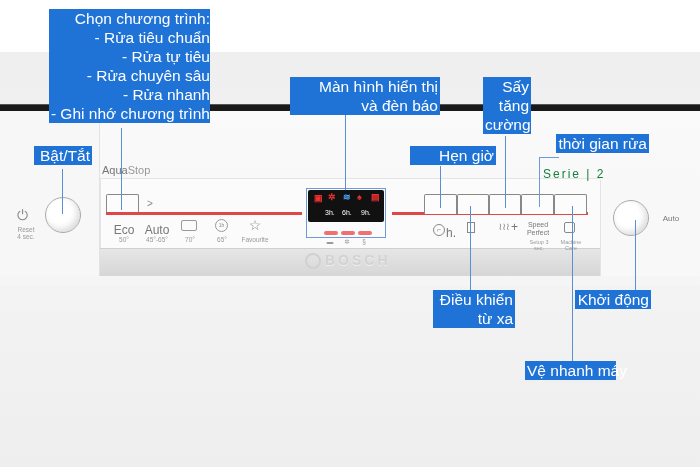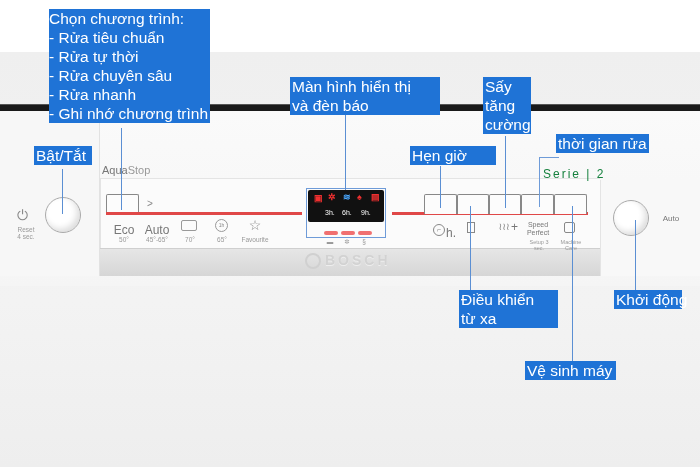--- a/index.html
+++ b/index.html
@@ -18,21 +18,21 @@
 .redline{position:absolute;height:3px;background:#e04848;top:212px}
 .btnbox{position:absolute;top:194px;height:20px;border:1px solid #888;border-bottom:none;border-radius:2px 2px 0 0;background:#fcfcfc}
 .plabel{position:absolute;font-size:12px;color:#777;text-align:center}
 .psub{position:absolute;font-size:6.5px;color:#999;text-align:center}
 .icon{position:absolute;color:#888;font-size:11px;text-align:center}
 .knob{position:absolute;border-radius:50%;background:#fff;border:1px solid #aaa;box-shadow:inset -3px -3px 6px #ddd}
 .display{position:absolute;left:308px;top:190px;width:76px;height:32px;background:#111;border-radius:2px}
 .dispsym{position:absolute;font-size:9px;color:#f03030;font-weight:bold}
 .disptxt{position:absolute;font-size:7px;color:#fff}
 .ledbar{position:absolute;top:231px;width:14px;height:4px;background:#f07070;border-radius:2px}
-.callout{position:absolute;background:#1f73d6;color:#fff;font-size:15.5px;line-height:19px;text-align:left;padding:0 2px;white-space:nowrap}
+.callout{position:absolute;background:#1f73d6;color:#fff;font-size:15.5px;line-height:19px;text-align:right;padding:0 2px;white-space:nowrap}
 .lead{position:absolute;width:1px;background:#5b8fd3}
 .frame{position:absolute;border:1px solid #6e9bd8}
 </style>
 </head>
 <body>
 
 <div class="top"></div>
 <div class="door"></div>
 <div class="darkline"></div>
 <div class="panel"></div>
@@ -107,37 +107,37 @@
 <div class="lead" style="left:505px;top:136px;height:72px"></div>
 <div class="lead" style="left:440px;top:166px;height:42px"></div>
 <div class="frame" style="left:539px;top:157px;width:20px;height:50px;border-right:none;border-bottom:none"></div>
 <div class="lead" style="left:470px;top:206px;height:86px"></div>
 <div class="lead" style="left:572px;top:206px;height:157px"></div>
 <div class="lead" style="left:635px;top:220px;height:70px"></div>
 
 <div class="callout" style="left:49px;top:9px;width:161px;padding:0">
   <div>Chọn chương trình:</div>
   <div>- Rửa tiêu chuẩn</div>
-  <div>- Rửa tự thời</div>
+  <div>- Rửa tự tiêu</div>
   <div>- Rửa chuyên sâu</div>
   <div>- Rửa nhanh</div>
   <div>- Ghi nhớ chương trình</div>
 </div>
 <div class="callout" style="left:34px;top:146px;width:58px">Bật/Tắt</div>
 <div class="callout" style="left:290px;top:77px;width:150px">
   <div>Màn hình hiển thị</div>
   <div>và đèn báo</div>
 </div>
 <div class="callout" style="left:483px;top:77px;width:48px">
   <div>Sấy</div>
   <div>tăng</div>
   <div>cường</div>
 </div>
 <div class="callout" style="left:410px;top:146px;width:86px">Hẹn giờ</div>
 <div class="callout" style="left:556px;top:134px;width:93px">
   <div>thời gian rửa</div>
 </div>
-<div class="callout" style="left:459px;top:290px;width:99px">
+<div class="callout" style="left:433px;top:290px;width:82px">
   <div>Điều khiển</div>
   <div>từ xa</div>
 </div>
-<div class="callout" style="left:614px;top:290px;width:68px">Khởi động</div>
-<div class="callout" style="left:525px;top:361px;width:91px">Vệ sinh máy</div>
+<div class="callout" style="left:575px;top:290px;width:76px">Khởi động</div>
+<div class="callout" style="left:525px;top:361px;width:91px">Vệ nhanh máy</div>
 
 </body></html>

